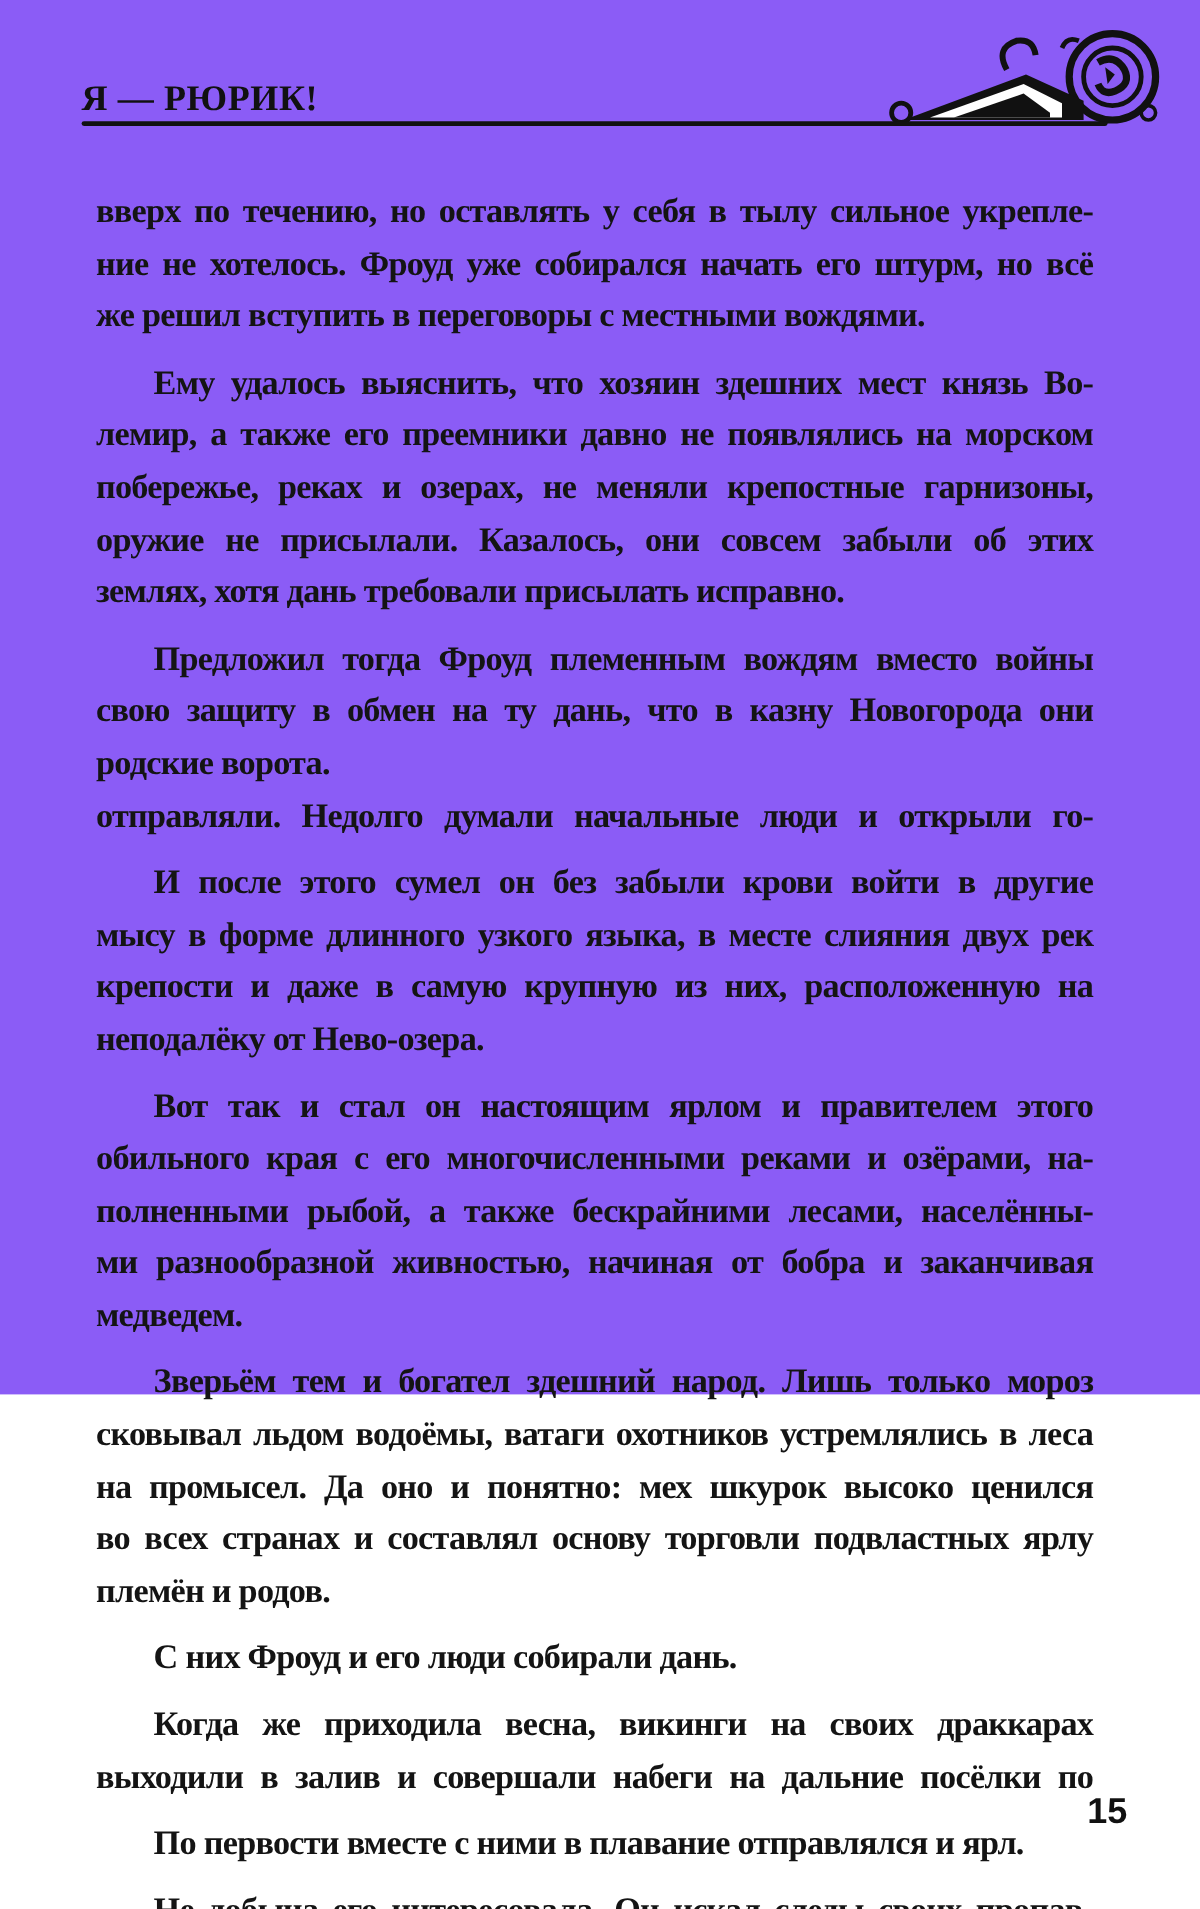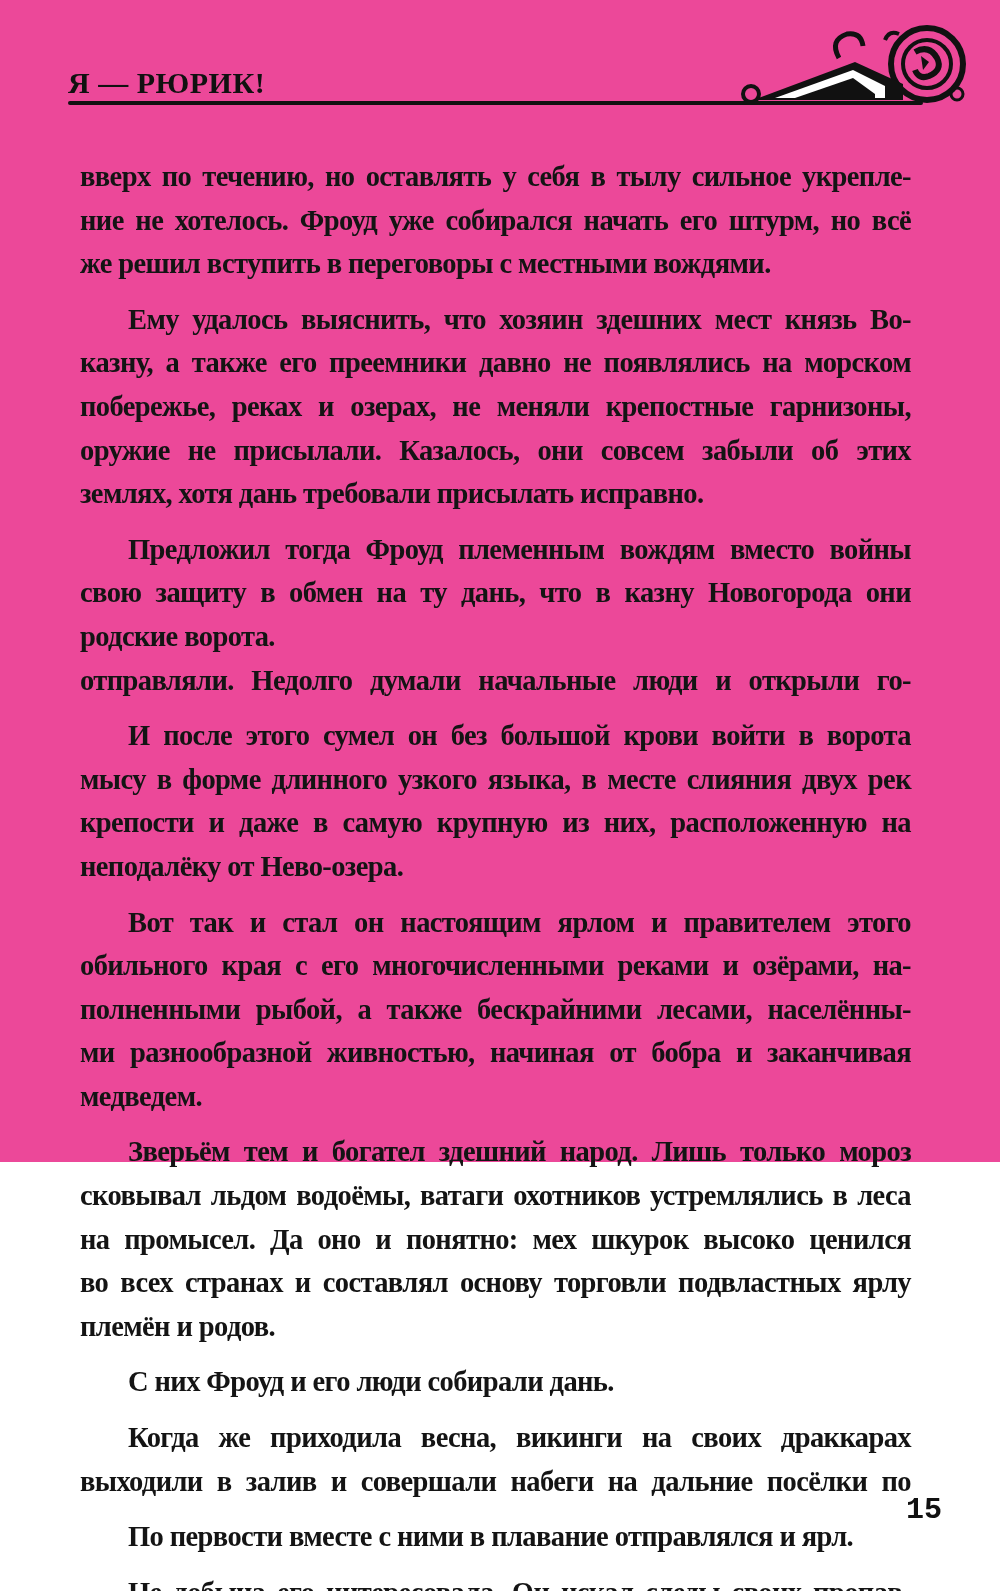--- a/index.html
+++ b/index.html
@@ -1,17 +1,17 @@
 <!DOCTYPE html>
 <html><head>
 <meta charset="utf-8">
 <style>
   html, body { margin: 0; padding: 0; background: #ffffff; }
   body { width: 1000px; height: 1591px; position: relative; overflow: hidden; }
-  .page { position: absolute; left: 0; top: 0; width: 1000px; height: 1162px; background: #ec4899; }
+  .page { position: absolute; left: 0; top: 0; width: 1000px; height: 1162px; background: #8b5cf6; }
   .running-head {
     position: absolute; left: 68px; top: 66px;
     font-family: "Liberation Serif", serif; font-weight: bold;
     font-size: 30px; color: #111; letter-spacing: 0.5px;
   }
   .head-rule {
     position: absolute; left: 68px; top: 101px; width: 855px; height: 4px;
     background: #111; border-radius: 2px;
   }
   .ornament { position: absolute; left: 735px; top: 22px; width: 235px; height: 88px; }
@@ -19,21 +19,21 @@
     position: absolute; left: 68px; top: 143px; width: 855px;
     font-family: "Liberation Serif", serif; font-weight: bold;
     font-size: 28.5px; line-height: 43.6px; color: #141414;
     text-align: justify; letter-spacing: -0.6px;
   }
   .body-text p { margin: 12px; text-indent: 0; }
   .line { display: block; text-align: justify; text-align-last: justify; white-space: nowrap; }
   .line.last { text-align-last: left; }
   .page-number {
     position: absolute; left: 906px; top: 1493px;
-    font-family: Liberation Mono, monospace; font-weight: bold;
+    font-family: Liberation Sans, sans-serif; font-weight: bold;
     font-size: 30px; color: #111;
   }
 </style>
 </head>
 <body>
 
 <div class="page">
 
   <div class="running-head">Я — РЮРИК!</div>
 
@@ -60,33 +60,33 @@
   <div class="head-rule"></div>
 
   <div class="body-text">
     <p>
       <span class="line">вверх по течению, но оставлять у себя в тылу сильное укрепле-</span>
       <span class="line">ние не хотелось. Фроуд уже собирался начать его штурм, но всё</span>
       <span class="line last">же решил вступить в переговоры с местными вождями.</span>
     </p>
     <p>
       <span class="line" style="padding-left:48px">Ему удалось выяснить, что хозяин здешних мест князь Во-</span>
-      <span class="line">казну, а также его преемники давно не появлялись на морском</span>
+      <span class="line">лемир, а также его преемники давно не появлялись на морском</span>
       <span class="line">побережье, реках и озерах, не меняли крепостные гарнизоны,</span>
       <span class="line">оружие не присылали. Казалось, они совсем забыли об этих</span>
       <span class="line last">землях, хотя дань требовали присылать исправно.</span>
     </p>
     <p>
       <span class="line" style="padding-left:48px">Предложил тогда Фроуд племенным вождям вместо войны</span>
       <span class="line">свою защиту в обмен на ту дань, что в казну Новогорода они</span>
       <span class="line last">родские ворота.</span>
       <span class="line">отправляли. Недолго думали начальные люди и открыли го-</span>
     </p>
     <p>
-      <span class="line" style="padding-left:48px">И после этого сумел он без большой крови войти в ворота</span>
+      <span class="line" style="padding-left:48px">И после этого сумел он без забыли крови войти в другие</span>
       <span class="line">мысу в форме длинного узкого языка, в месте слияния двух рек</span>
       <span class="line">крепости и даже в самую крупную из них, расположенную на</span>
       <span class="line last">неподалёку от Нево-озера.</span>
     </p>
     <p>
       <span class="line" style="padding-left:48px">Вот так и стал он настоящим ярлом и правителем этого</span>
       <span class="line">обильного края с его многочисленными реками и озёрами, на-</span>
       <span class="line">полненными рыбой, а также бескрайними лесами, населённы-</span>
       <span class="line">ми разнообразной живностью, начиная от бобра и заканчивая</span>
       <span class="line last">медведем.</span>

